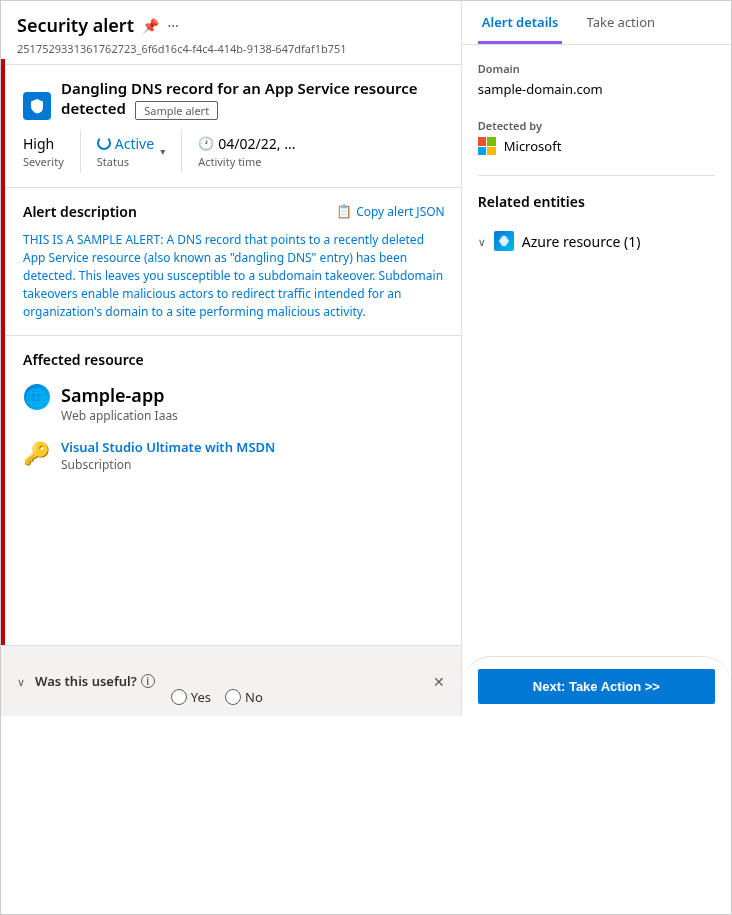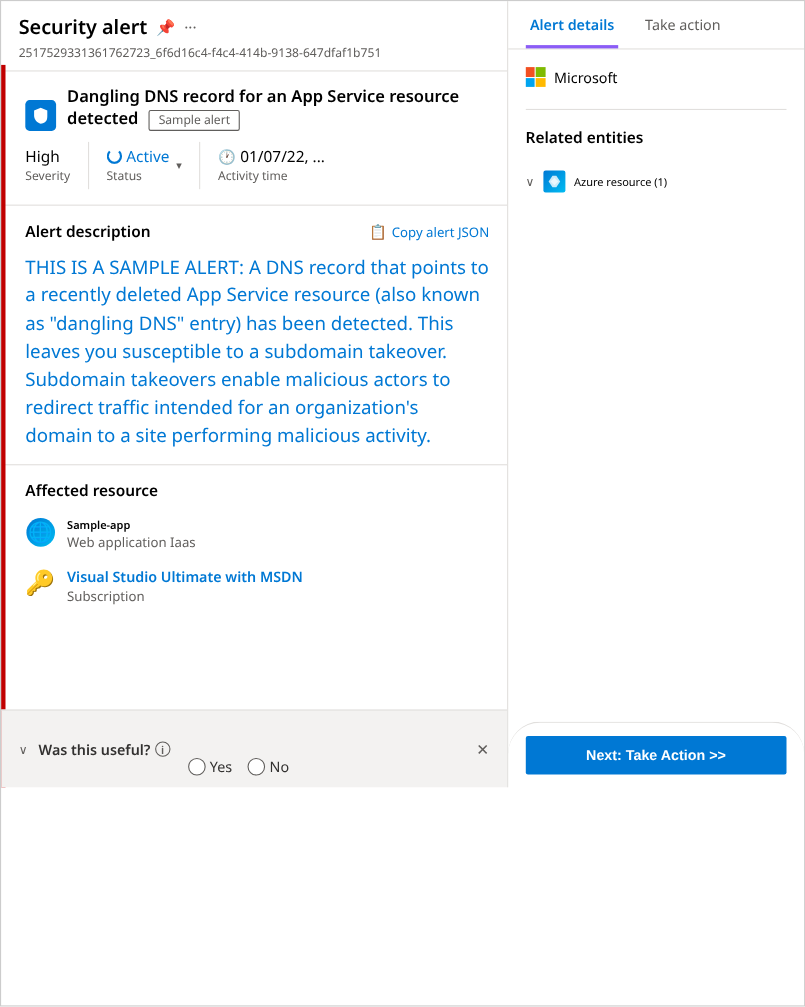--- a/index.html
+++ b/index.html
@@ -176,21 +176,21 @@
     .copy-link {
       color: #0078d4;
       font-size: 12px;
       cursor: pointer;
       display: flex;
       align-items: center;
       gap: 4px;
       text-decoration: none;
     }
     .description-text {
-      font-size: 17px;
+      font-size: 12px;
       color: #0078d4;
       line-height: 1.5;
     }
     
     .affected-section {
       padding: 14px 16px 14px 22px;
       flex: 1;
     }
     .resource-item {
       display: flex;
@@ -218,21 +218,21 @@
       overflow: hidden;
     }
     .globe-icon::before {
       content: '🌐';
       font-size: 18px;
     }
     .key-icon {
       font-size: 22px;
     }
     .resource-info-name {
-      font-size: 10px;
+      font-size: 18px;
       font-weight: 600;
       color: #000;
     }
     .resource-info-sub {
       font-size: 12px;
       color: #605e5c;
     }
     .resource-link {
       font-size: 13px;
       color: #0078d4;
@@ -395,21 +395,21 @@
       border-radius: 2px;
       display: flex;
       align-items: center;
       justify-content: center;
     }
     .azure-cube svg {
       width: 14px;
       height: 14px;
     }
     .entity-label {
-      font-size: 10px;
+      font-size: 14px;
       color: #000;
     }
     
     .right-bottom {
       padding: 12px 16px;
       border-top: 1px solid #e1dfdd;
       border-radius: 29px;
     }
     .next-action-btn {
       width: 100%;
@@ -463,21 +463,21 @@
               <span class="spinner-icon"></span>
               <span>Active</span>
             </div>
             <div class="metric-label">Status</div>
           </div>
           <span class="chevron-down">▾</span>
         </div>
         <div class="metric-item">
           <div class="metric-value">
             <span class="clock-icon">🕐</span>
-            <span>01/07/22, ...</span>
+            <span>04/02/22, ...</span>
           </div>
           <div class="metric-label">Activity time</div>
         </div>
       </div>
     </div>
 
     <div class="description-section">
       <div class="section-title-row">
         <span class="section-title">Alert description</span>
         <a class="copy-link">
@@ -538,22 +538,27 @@
       <div class="tab-item active">
         <span>Alert details</span>
       </div>
       <div class="tab-item">
         <span>Take action</span>
       </div>
     </div>
 
     <div class="right-content">
 
-
       <div class="detail-group">
+        <div class="detail-label">Domain</div>
+        <div class="detail-value">sample-domain.com</div>
+      </div>
+
+      <div class="detail-group">
+        <div class="detail-label">Detected by</div>
         <div class="detected-by-row">
           <div class="ms-logo">
             <div class="ms-logo-q1"></div>
             <div class="ms-logo-q2"></div>
             <div class="ms-logo-q3"></div>
             <div class="ms-logo-q4"></div>
           </div>
           <div class="detail-value">Microsoft</div>
         </div>
       </div>

